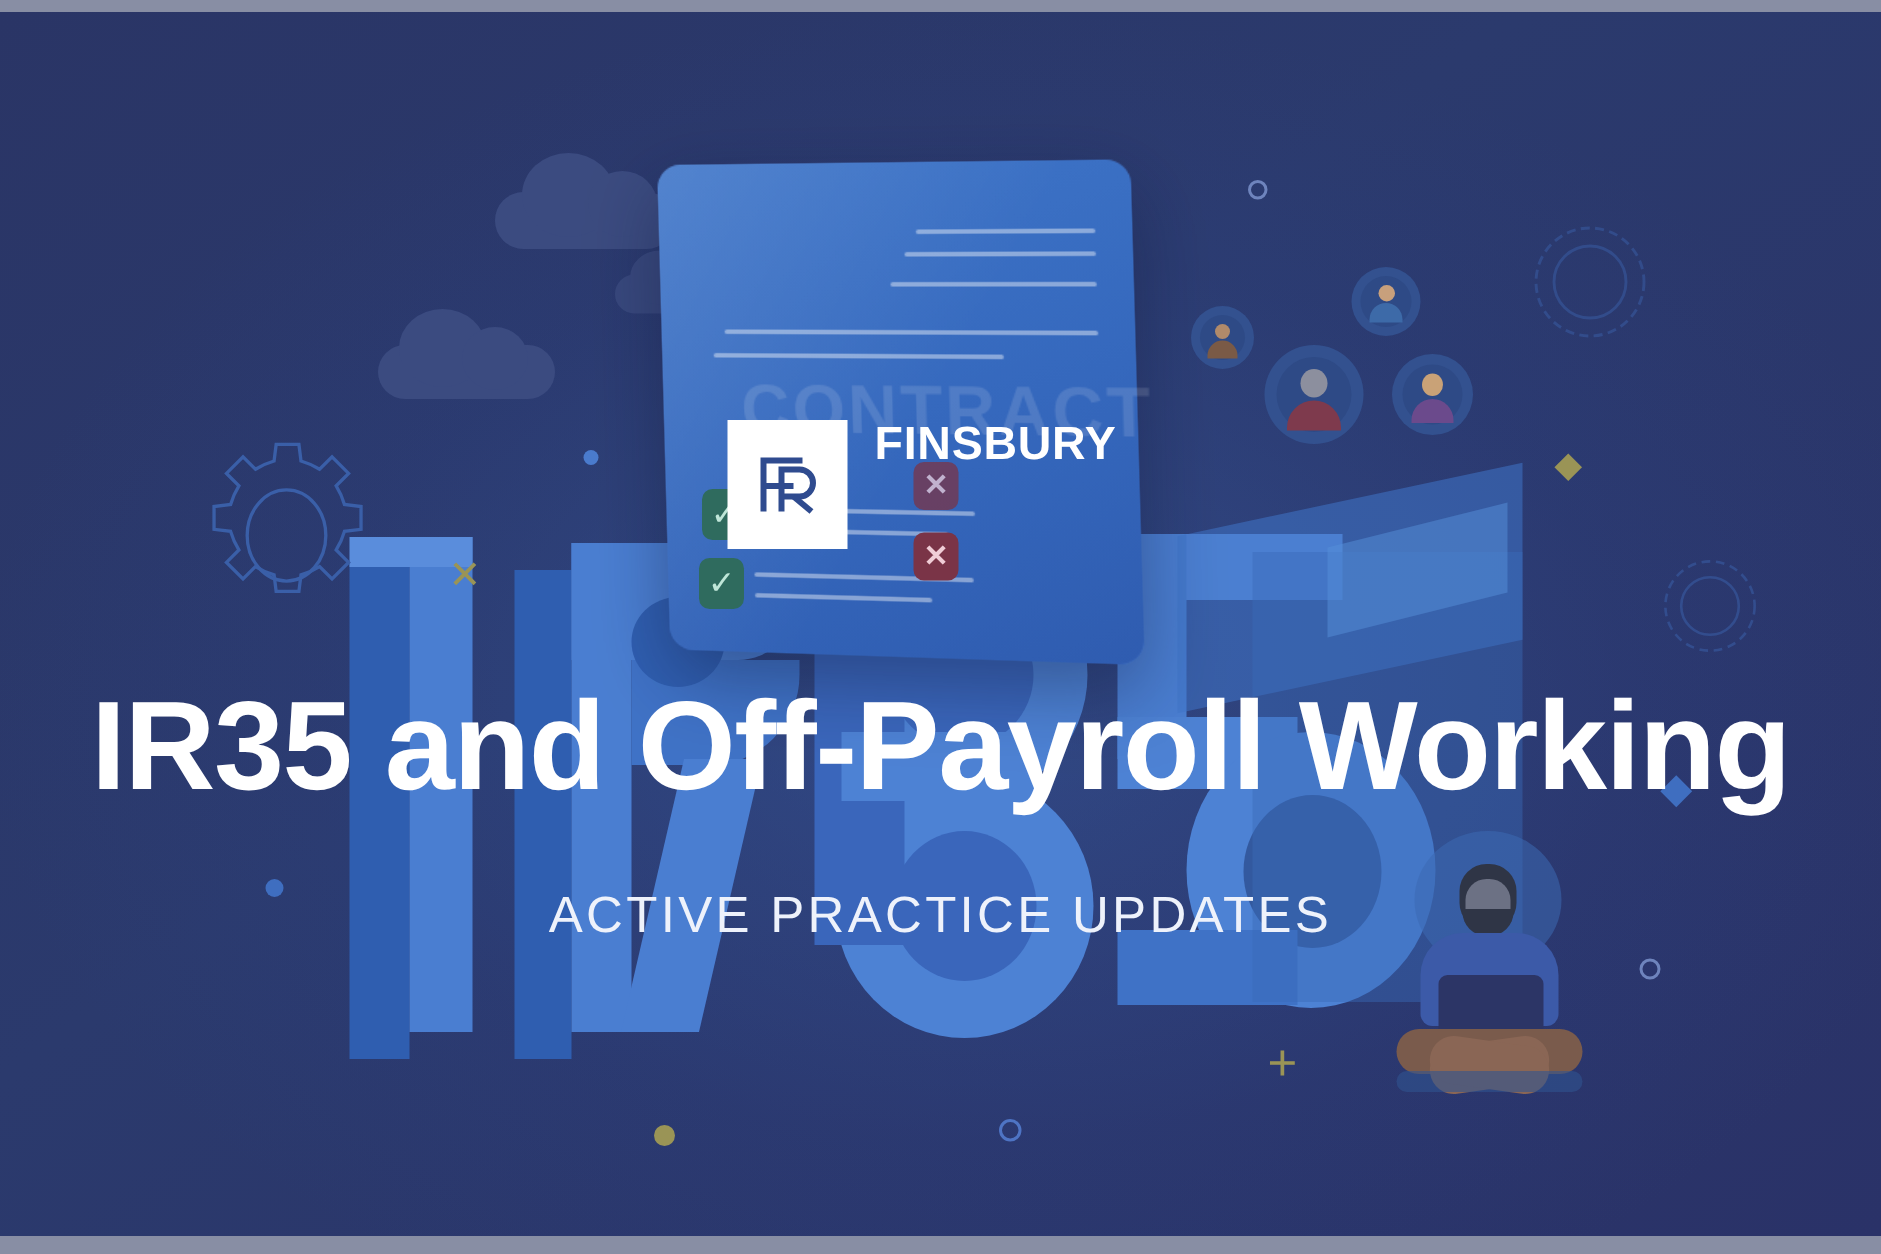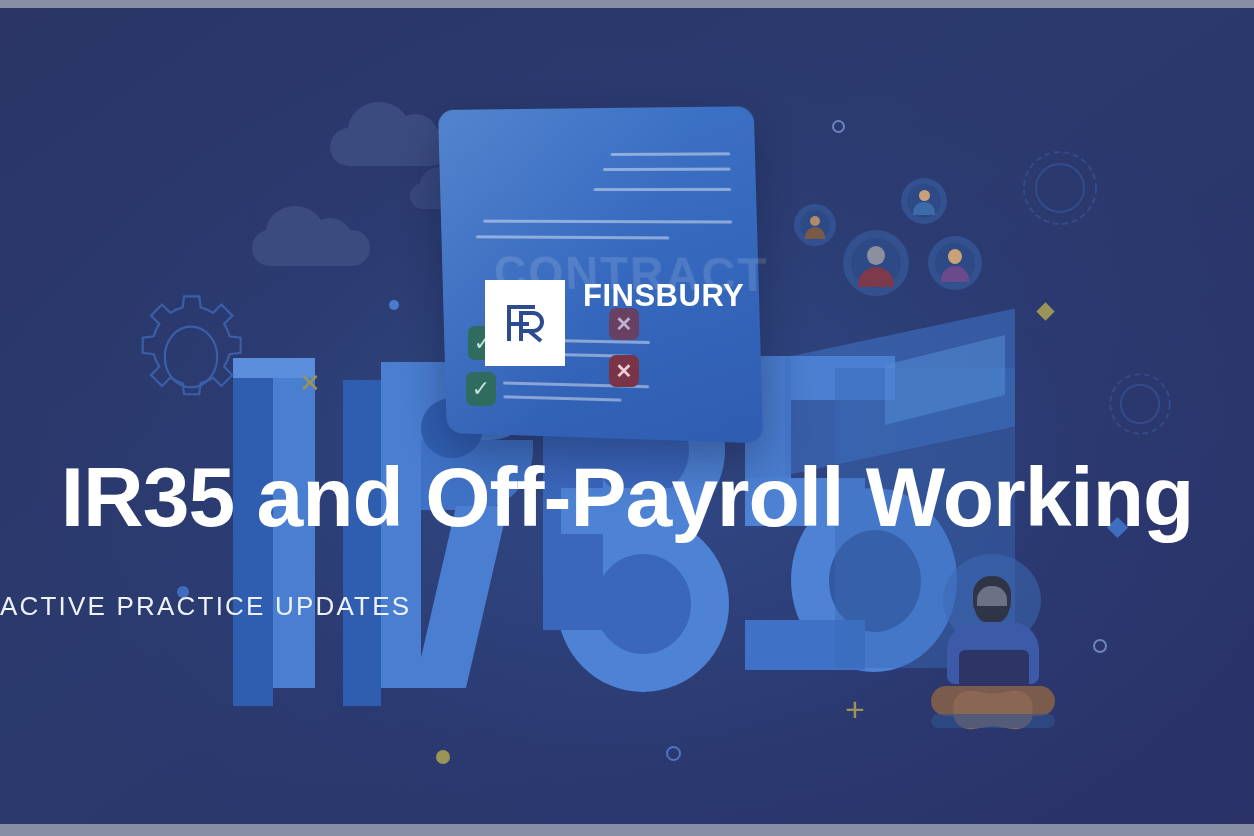--- a/index.html
+++ b/index.html
@@ -76,22 +76,22 @@
   #logo-line1{ font-size:31px; font-weight:700; color:#fff; letter-spacing:.5px; }
   #logo-line2{ font-size:31px; font-weight:400; color:#fff; letter-spacing:1.2px; margin-top:4px; }
 
   
   #headline{
     position:absolute; top:400px; left:0; width:1254px; text-align:center; z-index:45;
     font-size:84px; font-weight:700; color:#ffffff; letter-spacing:-1px;
     white-space:nowrap; line-height:1.06;margin-top:45px;
   }
   #subtitle{
-    position:absolute; top:583px; left:0; width:1254px; text-align:left; z-index:45;
-    font-size:26px; font-weight:300; color:#eef2fb; letter-spacing:2.2px; white-space:nowrap;
+    position:absolute; top:583px; left:0; width:1254px; text-align:center; z-index:45;
+    font-size:34px; font-weight:300; color:#eef2fb; letter-spacing:2.2px; white-space:nowrap;
   }
 </style>
 </head>
 <body>
 
 <div id="slide-frame">
 
   <div class="edge-bar" id="bar-top"></div>
 
   <div id="slide">

